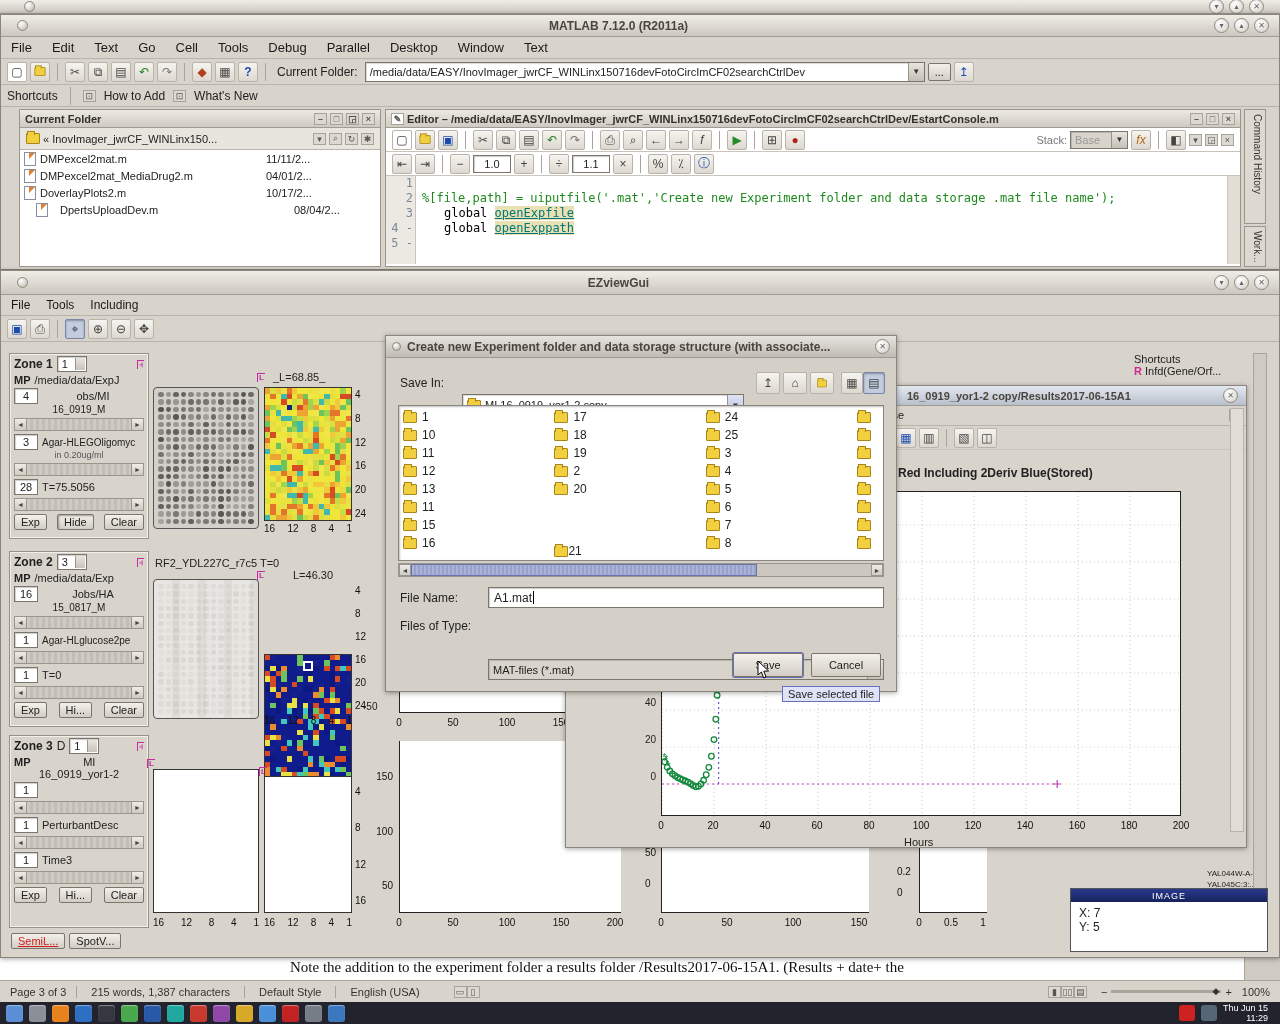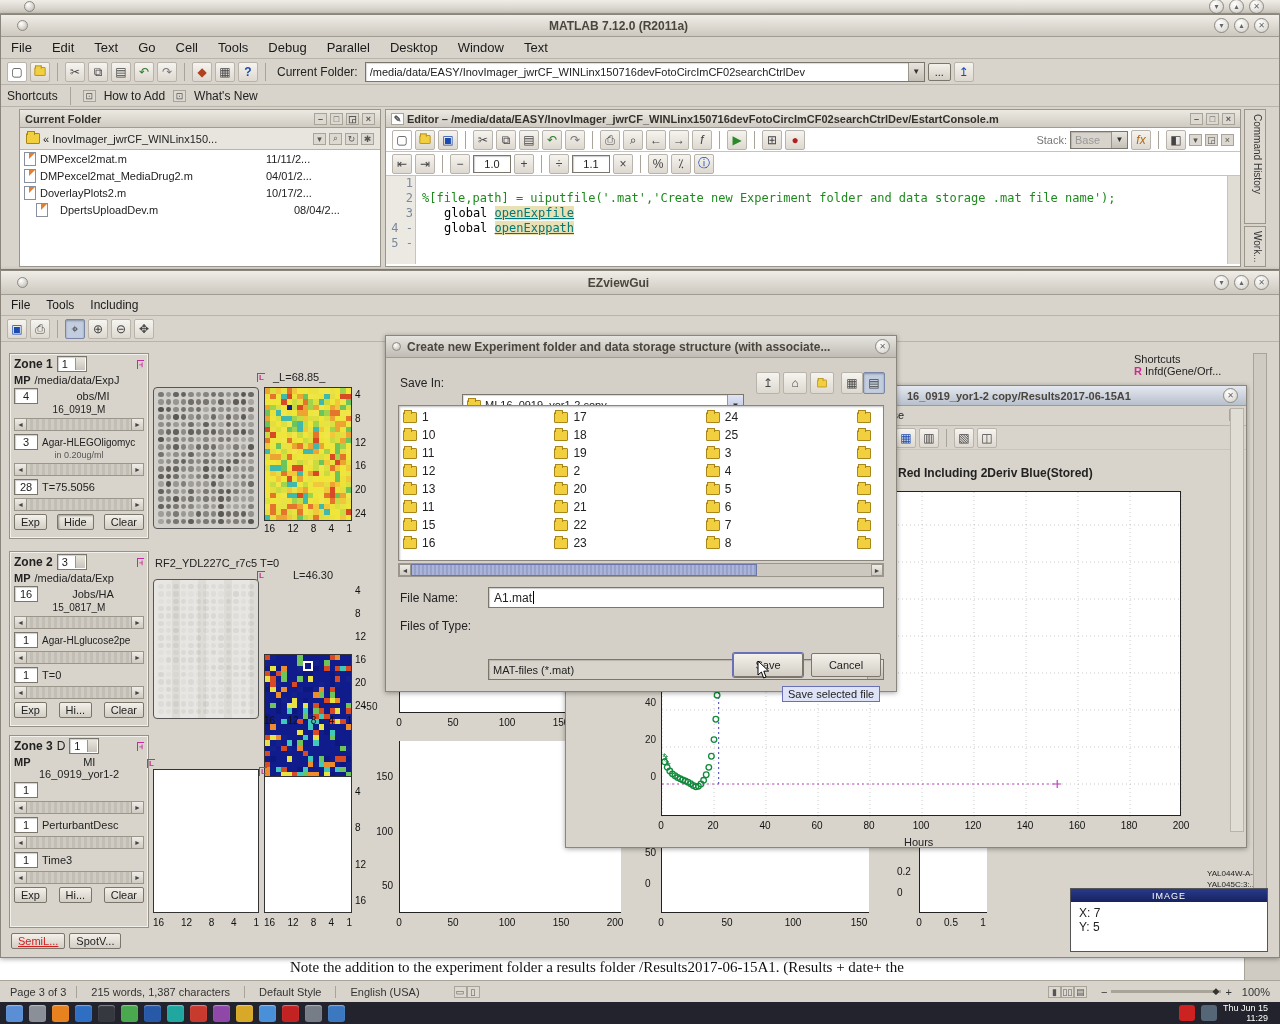--- a/index.html
+++ b/index.html
@@ -1979,21 +1979,21 @@
             <span>19</span>
           </div>
           <div style="display:flex;align-items:center;gap:5px;height:18px;font-size:12px;">
             <span class="fldr"></span>
             <span>2</span>
           </div>
           <div style="display:flex;align-items:center;gap:5px;height:18px;font-size:12px;">
             <span class="fldr"></span>
             <span>20</span>
           </div>
-          <div style="display:flex;align-items:center;gap:5px;height:18px;font-size:12px;">
+          <div style="display:flex;align-items:center;height:18px;font-size:12px;margin-top:44px;">
             <span class="fldr"></span>
             <span>21</span>
           </div>
           <div style="display:flex;align-items:center;gap:5px;height:18px;font-size:12px;">
             <span class="fldr"></span>
             <span>22</span>
           </div>
           <div style="display:flex;align-items:center;gap:5px;height:18px;font-size:12px;">
             <span class="fldr"></span>
             <span>23</span>

